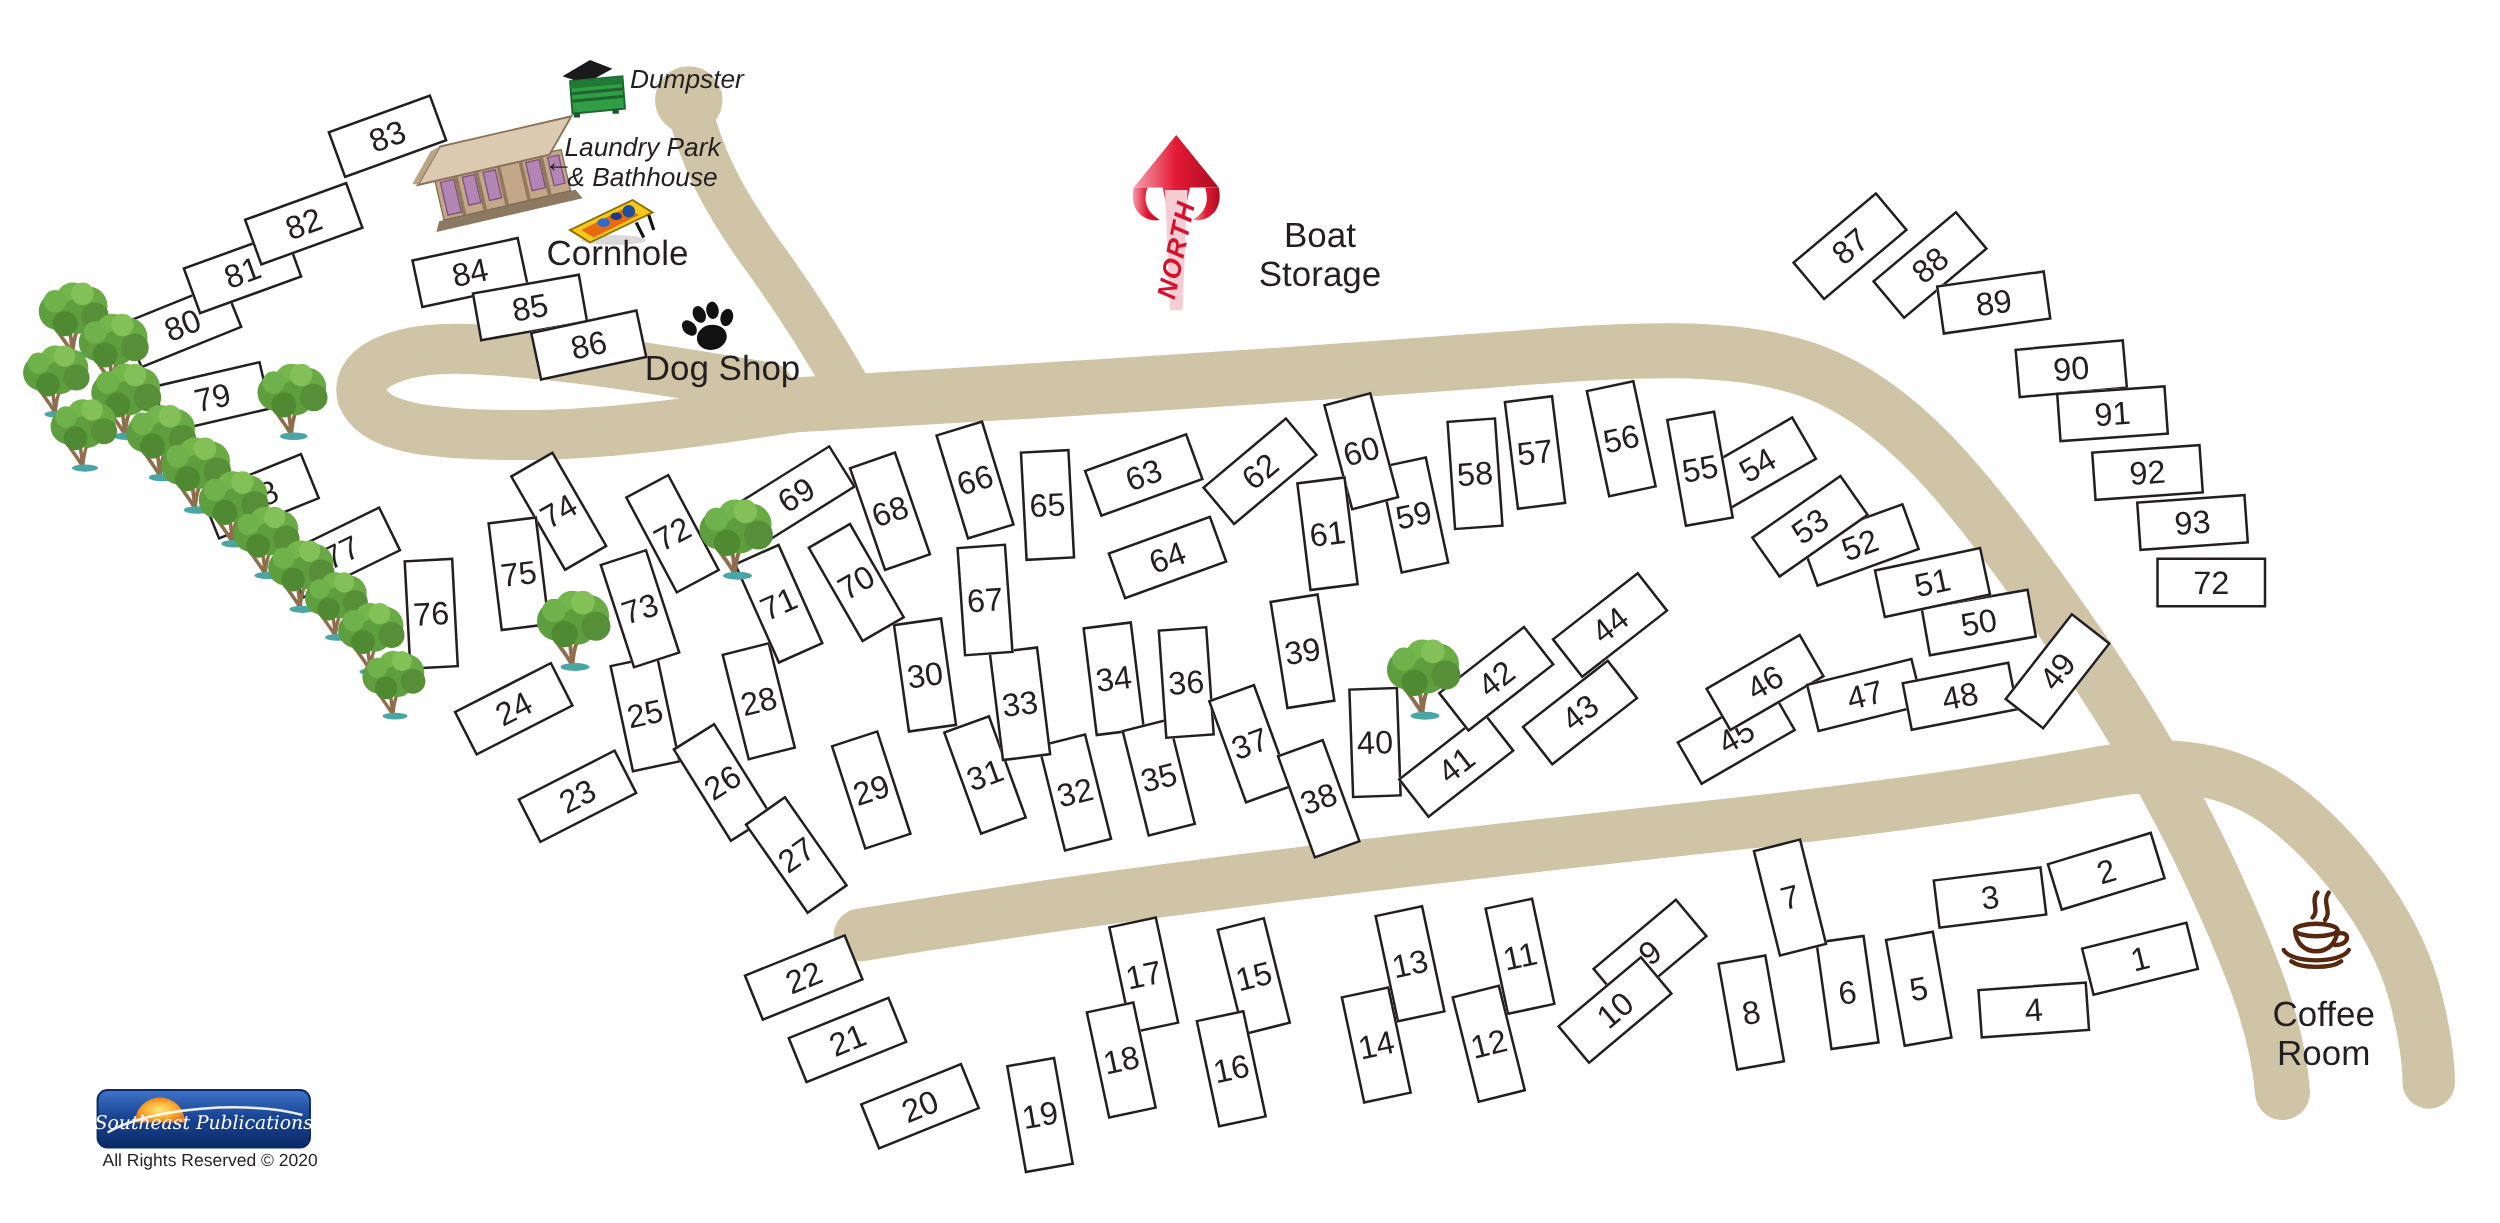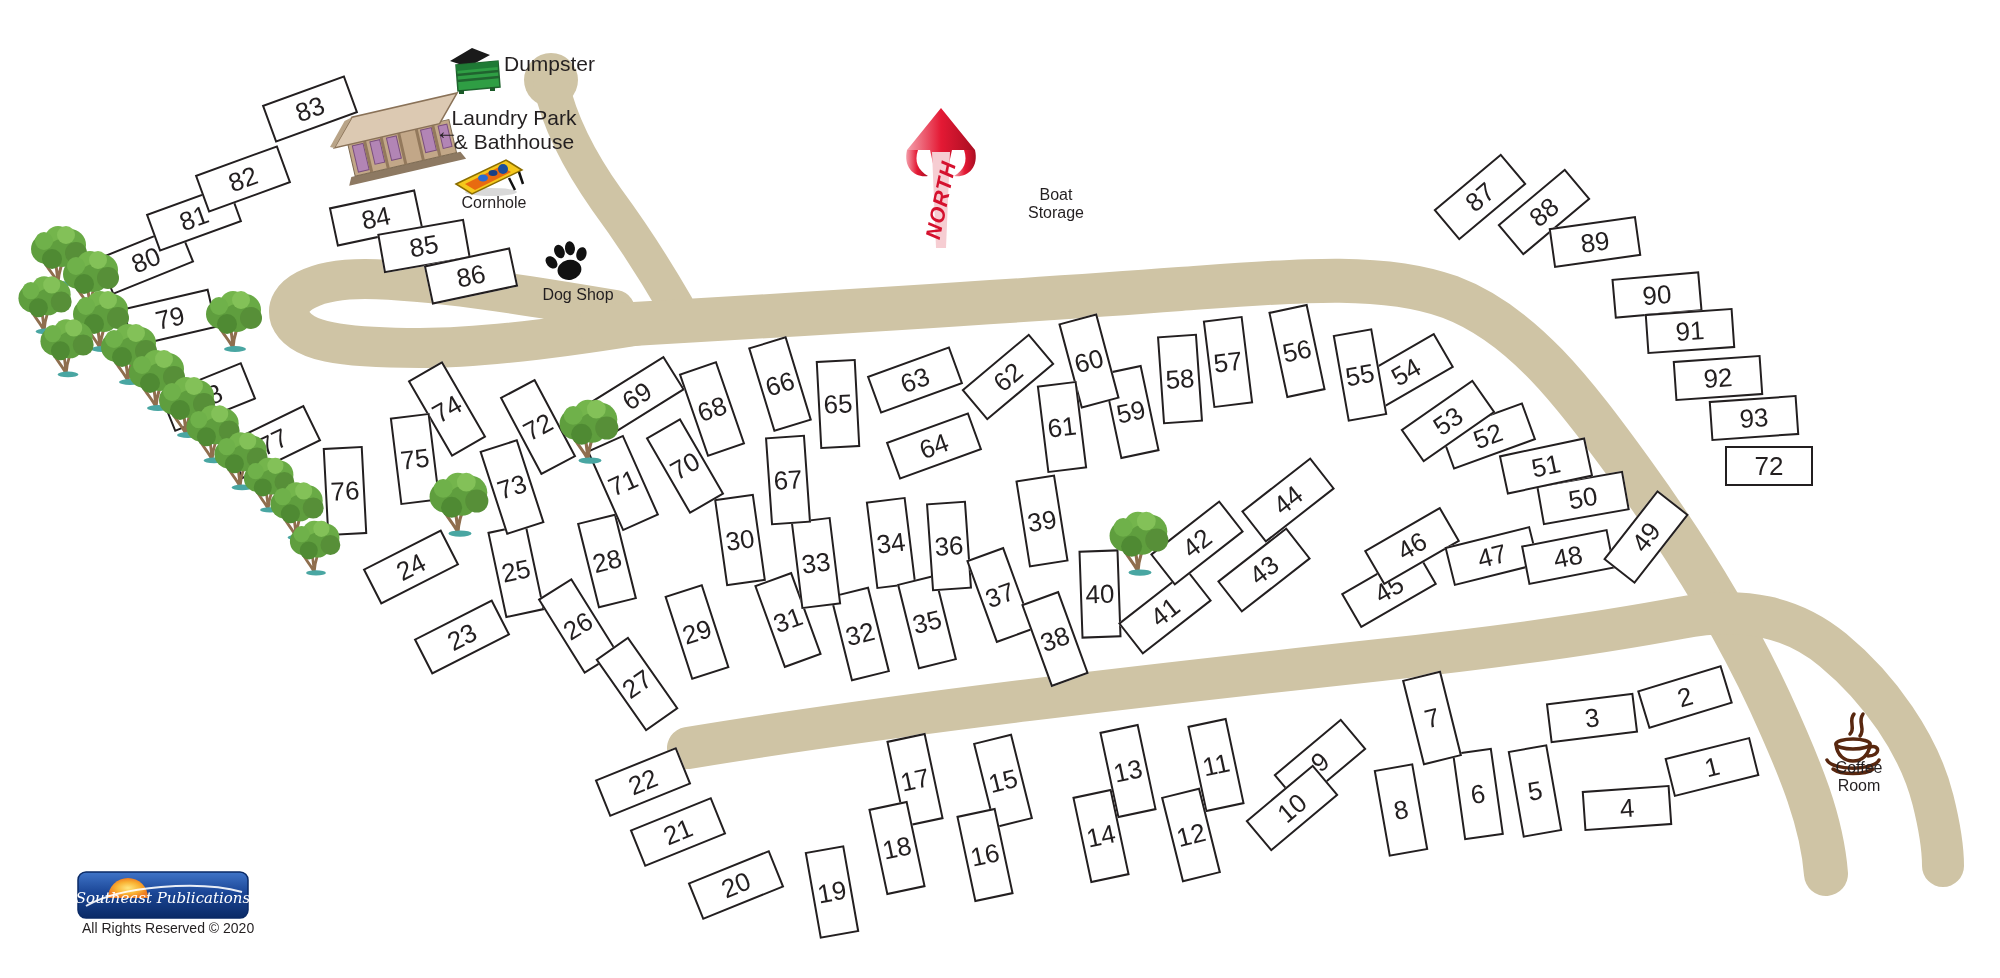--- a/index.html
+++ b/index.html
@@ -4,24 +4,24 @@
 <style>
   html,body{margin:0;padding:0;background:#fff;}
   .stage{position:relative;width:2000px;height:978px;background:#fff;overflow:hidden;
          font-family:"Liberation Sans",sans-serif;}
   .layer{position:absolute;left:0;top:0;width:2000px;height:978px;}
   .site{position:absolute;width:88px;height:40px;background:#fff;
         border:2px solid var(--ink);box-sizing:border-box;display:flex;
         align-items:center;justify-content:center;font-size:26px;line-height:1;
         color:var(--ink);}
   .site.v{width:40px;height:88px;}
-  .maplabel{position:absolute;color:var(--ink);font-size:16px;line-height:1.12;white-space:nowrap;}
+  .maplabel{position:absolute;color:var(--ink);font-size:28px;line-height:1.12;white-space:nowrap;}
   .ctr{transform:translate(-50%,-50%);}
   .tac{text-align:center;}
-  .big{font-size:21px;}
+  .big{font-size:21px;font-style:italic;}
   .small{font-size:14px;}
 </style>
 </head>
 <body>
 
 <div class="stage">
 
   <svg class="layer" width="2000" height="978" viewBox="0 0 2000 978">
     <circle cx="551" cy="80" r="27" style="fill:var(--road)"></circle>
     <g fill="none" style="stroke:var(--road)" stroke-linecap="round" stroke-linejoin="round">
@@ -446,21 +446,21 @@
 
     <div class="maplabel ctr" style="left:494px;top:203px;">Cornhole</div>
 
     <div class="maplabel ctr" style="left:578px;top:295px;">Dog Shop</div>
 
     <div class="maplabel ctr tac" style="left:1056px;top:204px;">
       <div>Boat</div>
       <div>Storage</div>
     </div>
 
-    <div class="maplabel ctr tac" style="left:1859px;top:777px;">
+    <div class="maplabel ctr tac" style="left:1859px;top:827px;">
       <div>Coffee</div>
       <div>Room</div>
     </div>
 
     <div class="maplabel small" style="left:82px;top:921px;">All Rights Reserved © 2020</div>
   </div>
 
 </div>
 
 </body></html>

